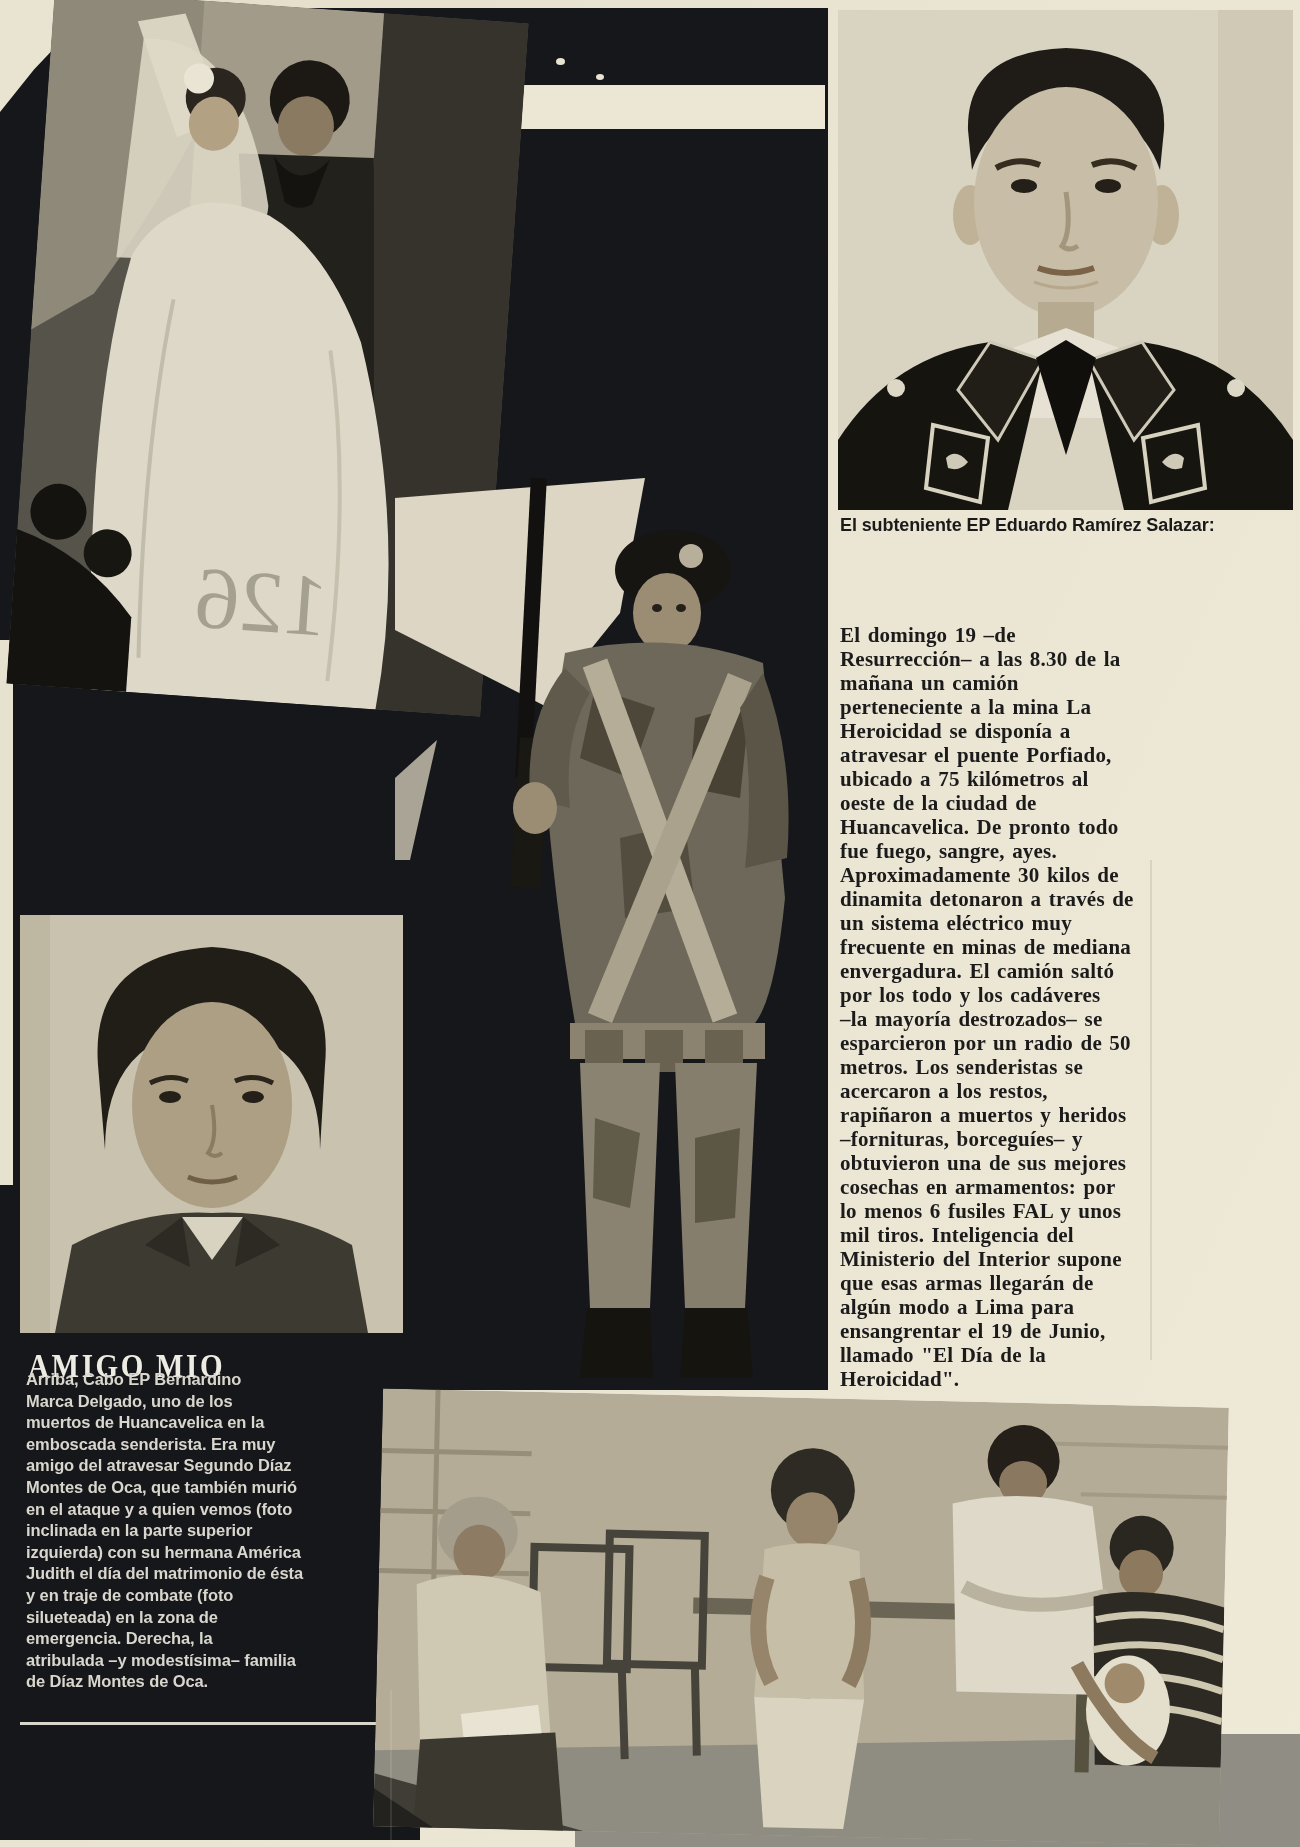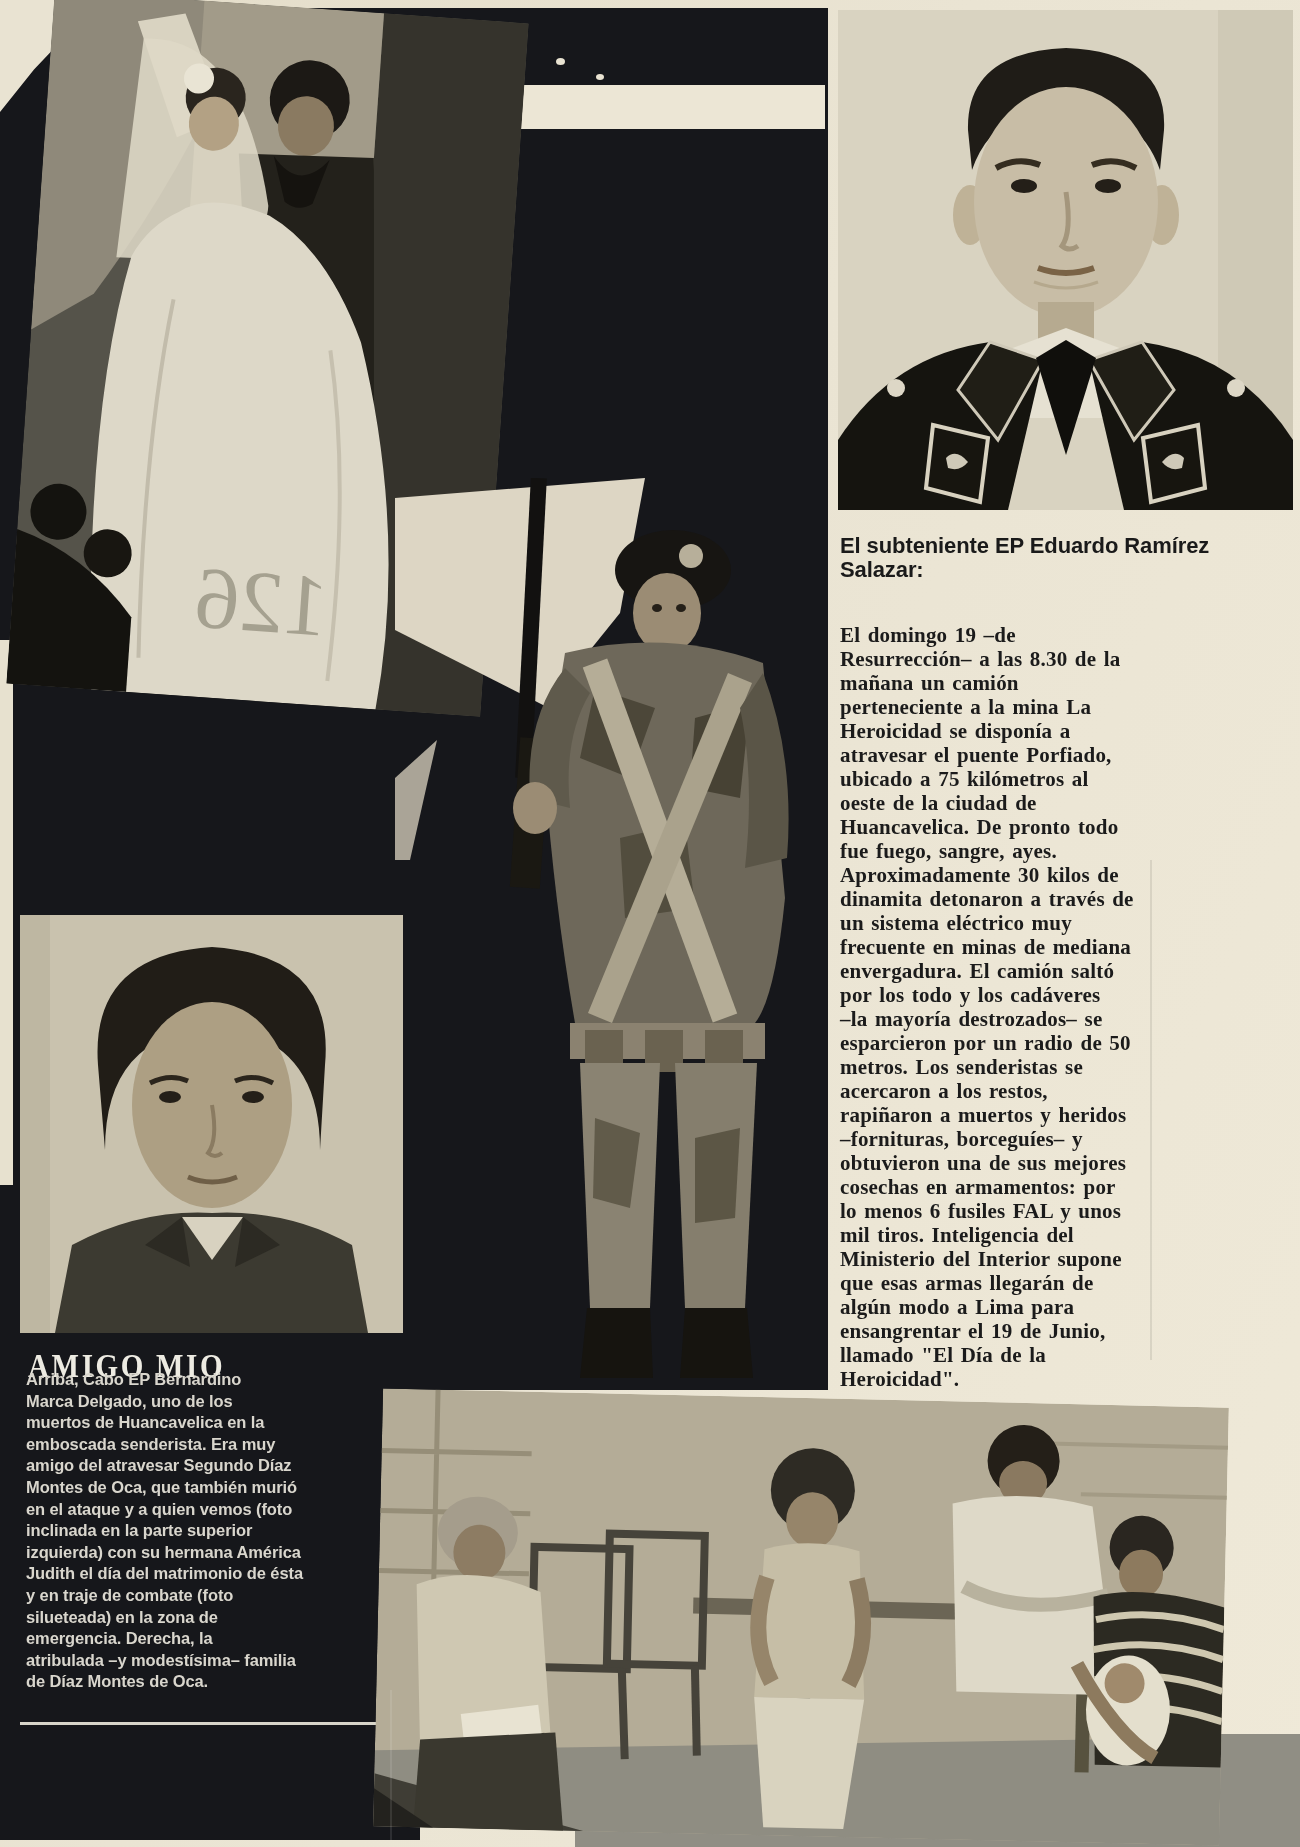--- a/index.html
+++ b/index.html
@@ -18,22 +18,22 @@
   .photo{overflow:hidden;}
   .photo svg{display:block;}
   
   .body-col{
     left:840px;top:595px;width:356px;
     font-family:"Liberation Serif",serif;
     font-weight:700;font-size:21px;line-height:24px;
     color:#1b1b1b;word-spacing:2px;letter-spacing:.2px;margin-top:28px;
   }
   .officer-caption{
-    left:840px;top:534px;width:430px;
-    font-size:22px;line-height:23.5px;font-weight:700;
+    left:840px;top:514px;width:430px;
+    font-size:18px;line-height:23.5px;font-weight:700;
     color:#1a1a1a;letter-spacing:-.1px;
   }
   .amigo-heading{
     left:28px;top:1348px;
     font-family:"Liberation Serif",serif;
     font-weight:700;font-size:33px;letter-spacing:3px;
     color:#edebe2;transform:scaleX(.88);transform-origin:left top;
   }
   .amigo-caption{
     left:26px;top:1369px;width:306px;

